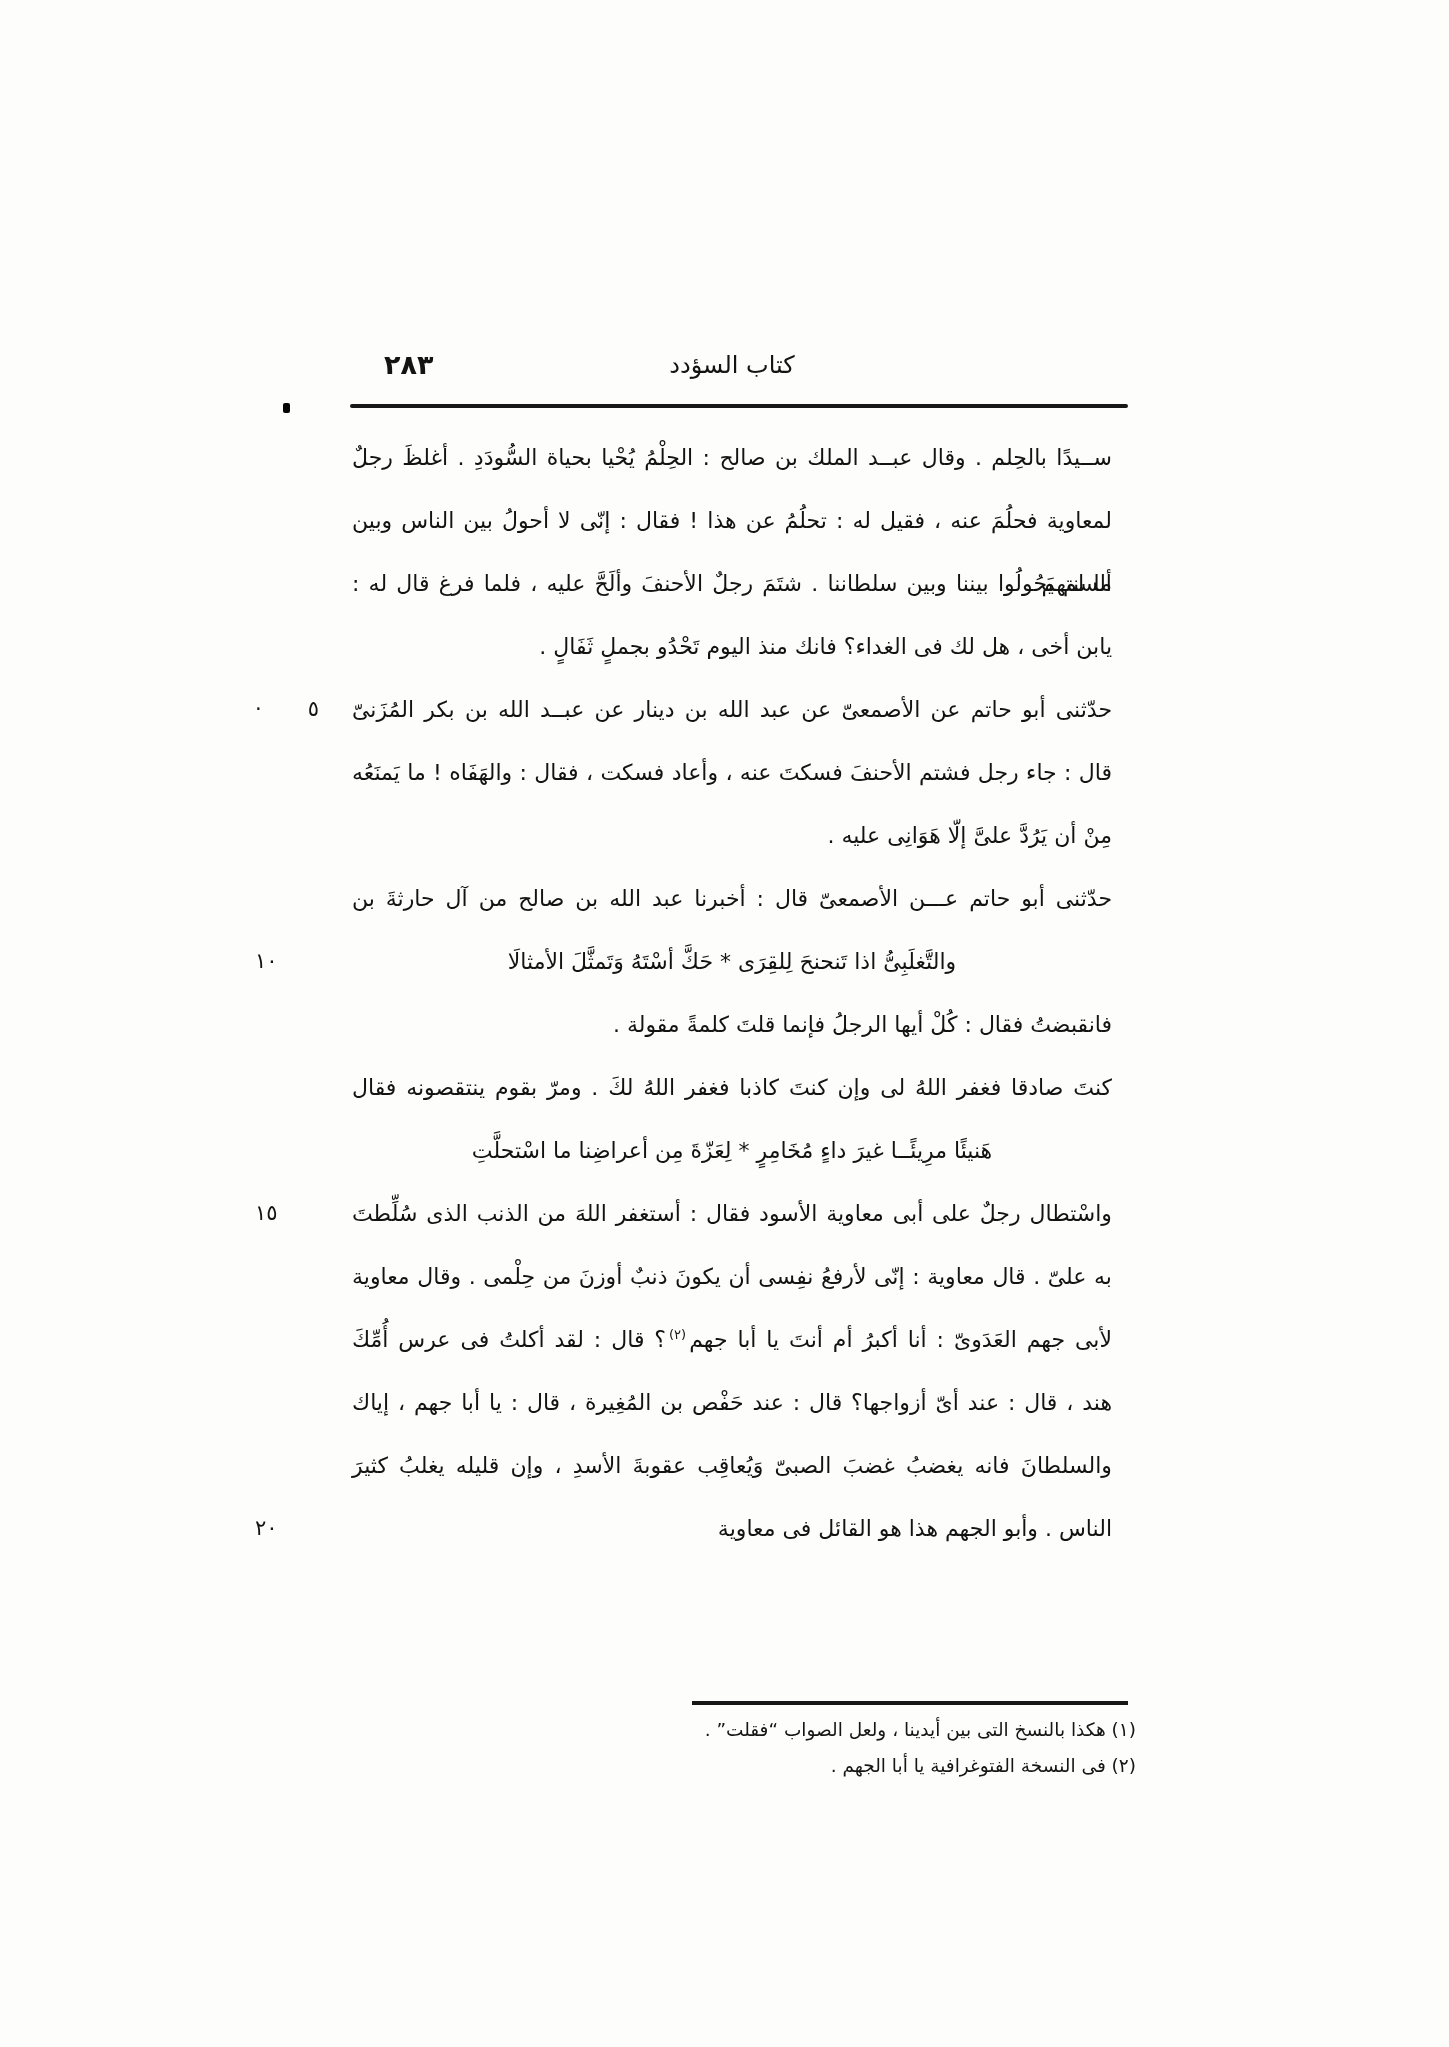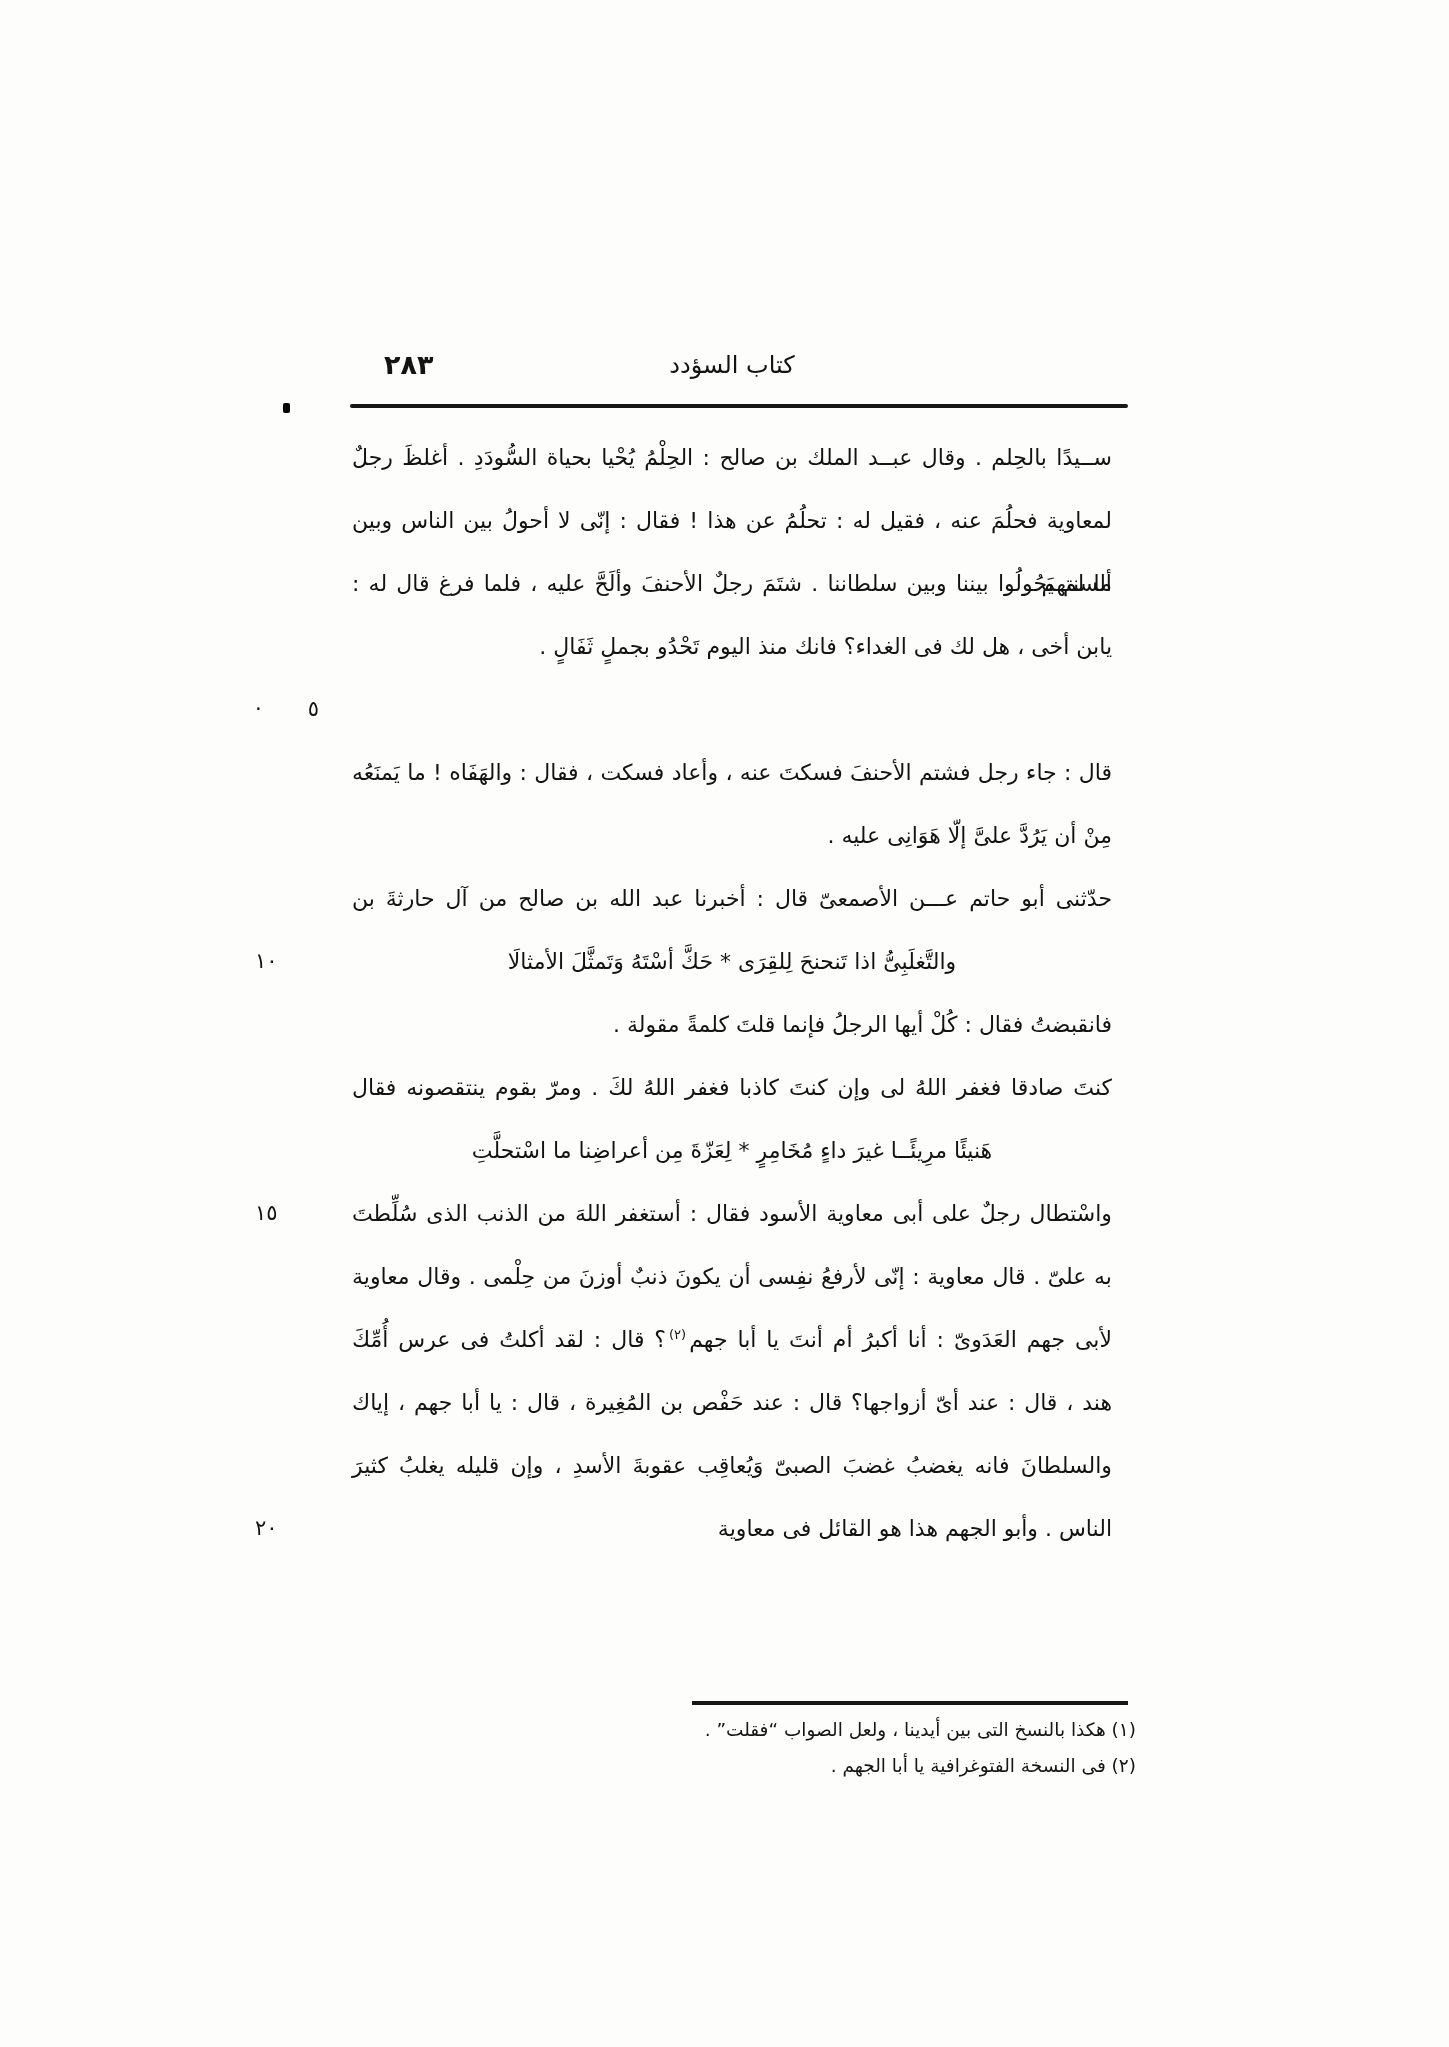--- a/index.html
+++ b/index.html
@@ -70,21 +70,21 @@
   </div>
 
   <div class="header-rule"></div>
   <div class="ink-dot"></div>
 
   <div class="lines">
       <div class="line justify"><span class="line-text">ســيدًا بالحِلم . وقال عبــد الملك بن صالح : الحِلْمُ يُحْيا بحياة السُّودَدِ . أغلظَ رجلٌ</span></div>
       <div class="line justify"><span class="line-text">لمعاوية فحلُمَ عنه ، فقيل له : تحلُمُ عن هذا ! فقال : إنّى لا أحولُ بين الناس وبين ألسنتهم</span></div>
       <div class="line justify"><span class="line-text">ما لم يَحُولُوا بيننا وبين سلطاننا . شتَمَ رجلٌ الأحنفَ وألَحَّ عليه ، فلما فرغ قال له :</span></div>
       <div class="line right"><span class="line-text">يابن أخى ، هل لك فى الغداء؟ فانك منذ اليوم تَحْدُو بجملٍ ثَفَالٍ .</span></div>
-      <div class="line justify"><span class="margin-num">· ٥</span></div>
+      <div class="line justify"><span class="line-text">حدّثنى أبو حاتم عن الأصمعىّ عن عبد الله بن دينار عن عبــد الله بن بكر المُزَنىّ</span><span class="margin-num">· ٥</span></div>
       <div class="line justify"><span class="line-text">قال : جاء رجل فشتم الأحنفَ فسكتَ عنه ، وأعاد فسكت ، فقال : والهَفَاه ! ما يَمنَعُه</span></div>
       <div class="line right"><span class="line-text">مِنْ أن يَرُدَّ علىَّ إلّا هَوَانِى عليه .</span></div>
       <div class="line justify"><span class="line-text">حدّثنى أبو حاتم عـــن الأصمعىّ قال : أخبرنا عبد الله بن صالح من آل حارثةَ بن</span></div>
       <div class="line center"><span class="line-text">والتَّغلَبِىُّ اذا تَنحنحَ لِلقِرَى * حَكَّ أسْتَهُ وَتَمثَّلَ الأمثالَا</span><span class="margin-num">١٠</span></div>
       <div class="line right"><span class="line-text">فانقبضتُ فقال : كُلْ أيها الرجلُ فإنما قلتَ كلمةً مقولة .</span></div>
       <div class="line justify"><span class="line-text">كنتَ صادقا فغفر اللهُ لى وإن كنتَ كاذبا فغفر اللهُ لكَ . ومرّ بقوم ينتقصونه فقال</span></div>
       <div class="line center"><span class="line-text">هَنيئًا مرِيئًــا غيرَ داءٍ مُخَامِرٍ * لِعَزّةَ مِن أعراضِنا ما اسْتحلَّتِ</span></div>
       <div class="line justify"><span class="line-text">واسْتطال رجلٌ على أبى معاوية الأسود فقال : أستغفر اللهَ من الذنب الذى سُلِّطتَ</span><span class="margin-num">١٥</span></div>
       <div class="line justify"><span class="line-text">به علىّ . قال معاوية : إنّى لأرفعُ نفِسى أن يكونَ ذنبٌ أوزنَ من حِلْمى . وقال معاوية</span></div>
       <div class="line justify"><span class="line-text">لأبى جهم العَدَوىّ : أنا أكبرُ أم أنتَ يا أبا جهم<sup class="fnmark">(٢)</sup>؟ قال : لقد أكلتُ فى عرس أُمِّكَ</span></div>

